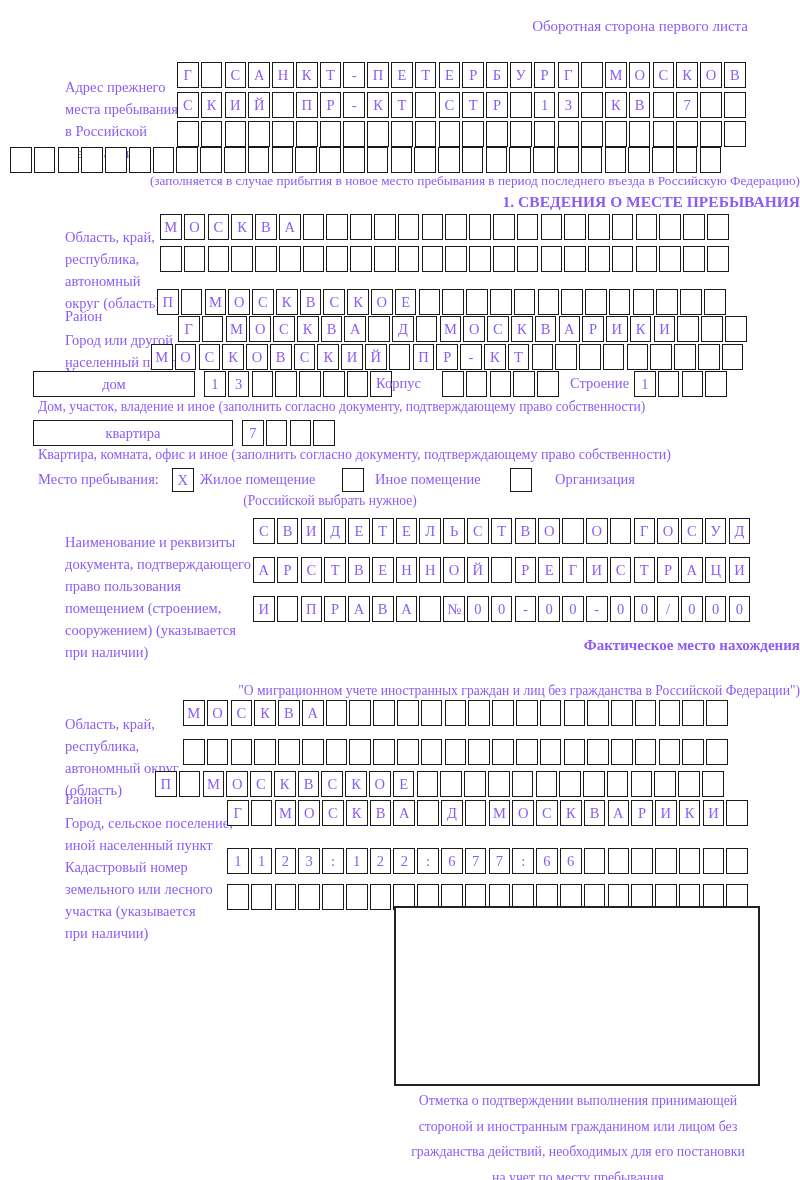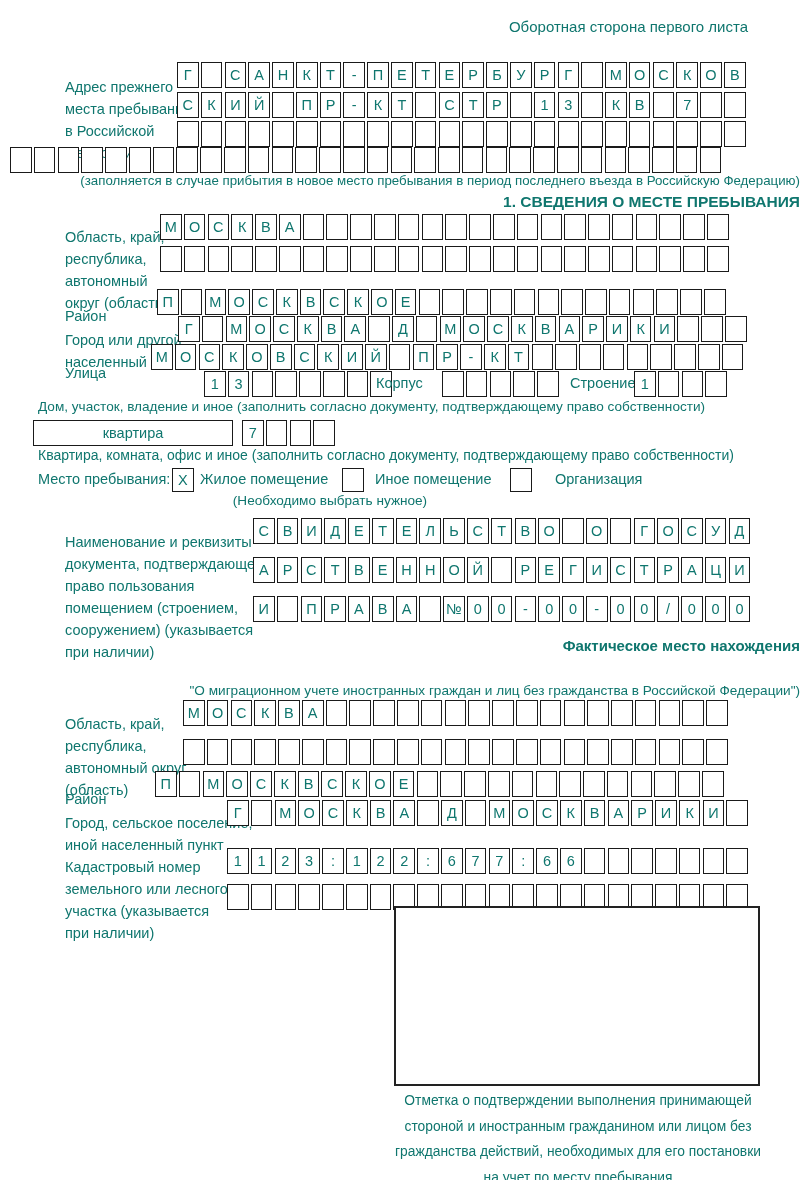--- a/index.html
+++ b/index.html
@@ -1,18 +1,18 @@
 <!DOCTYPE html>
 <html><head>
 <meta charset="utf-8">
 <style>
   html,body{margin:0;padding:0;background:#fff;}
   .page{
     position:relative;width:800px;height:1180px;background:#ffffff;
-    font-family:Liberation Sans, sans-serif;color:#0f766e;overflow:hidden;
+    font-family:Liberation Serif, serif;color:#8b5cf6;overflow:hidden;
   }
   .abs{position:absolute;}
   .lbl{font-size:14.5px;line-height:22px;white-space:pre-line;margin-top:16px;}
   .cap{font-size:13.3px;line-height:18px;}
   .centerline{left:0;width:800px;text-align:right;}
   .h-bold{font-weight:bold;font-size:15.5px;}
   .boxrow{display:flex;gap:2.2px;}
   .cell{
     width:19.6px;height:24px;border:1.6px solid #1a1a1a;flex:0 0 auto;
     display:flex;align-items:center;justify-content:center;
@@ -291,20 +291,21 @@
       <span class="cell"></span>
       <span class="cell"></span>
       <span class="cell"></span>
       <span class="cell"></span>
       <span class="cell"></span>
       <span class="cell"></span>
       <span class="cell"></span>
       <span class="cell"></span>
     </div>
 
+  <div class="abs widebox" style="left:33px;top:371px;width:160px;">дом</div>
   <div class="abs boxrow" style="left:204px;top:371px;">
       <span class="cell">1</span>
       <span class="cell">3</span>
       <span class="cell"></span>
       <span class="cell"></span>
       <span class="cell"></span>
       <span class="cell"></span>
       <span class="cell"></span>
       <span class="cell"></span>
     </div>
@@ -334,21 +335,21 @@
     </div>
   <div class="abs cap" style="left:38px;top:446px;font-size:14px;">Квартира, комната, офис и иное (заполнить согласно документу, подтверждающему право собственности)</div>
 
   <div class="abs inline-lbl" style="left:38px;top:471px;">Место пребывания:</div>
   <span class="abs checkbox" style="left:172px;top:468px;">X</span>
   <div class="abs inline-lbl" style="left:200px;top:471px;">Жилое помещение</div>
   <span class="abs checkbox" style="left:342px;top:468px;"></span>
   <div class="abs inline-lbl" style="left:375px;top:471px;">Иное помещение</div>
   <span class="abs checkbox" style="left:510px;top:468px;"></span>
   <div class="abs inline-lbl" style="left:555px;top:471px;">Организация</div>
-  <div class="abs cap" style="left:185px;top:492px;width:290px;text-align:center;font-size:13.6px;">(Необходимо выбрать нужное)</div>
+  <div class="abs cap" style="left:185px;top:492px;width:290px;text-align:center;font-size:13.6px;">(Российской выбрать нужное)</div>
 
   <div class="abs lbl" style="left:65px;top:515px;">Наименование и реквизиты
 документа, подтверждающего
 право пользования
 помещением (строением,
 сооружением) (указывается
 при наличии)</div>
   <div class="abs boxrow" style="left:253px;top:518px;">
       <span class="cell">С</span>
       <span class="cell">В</span>

